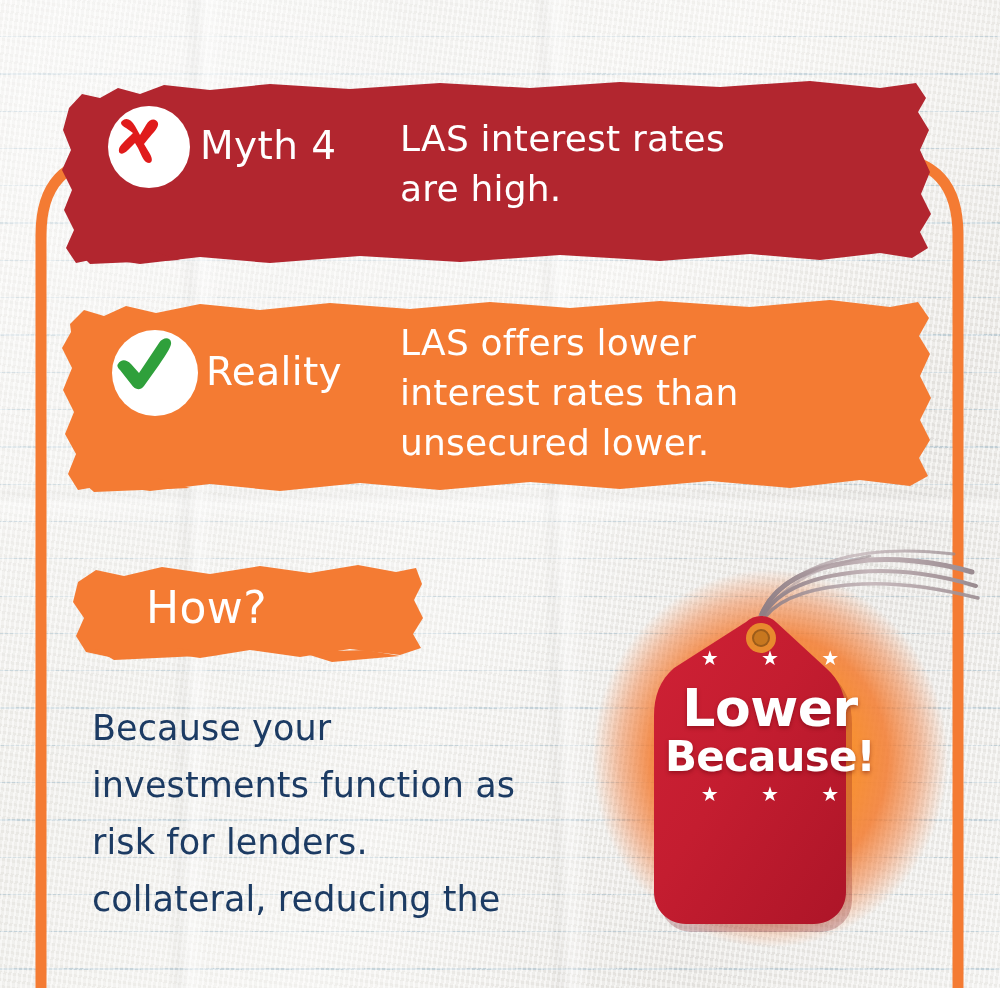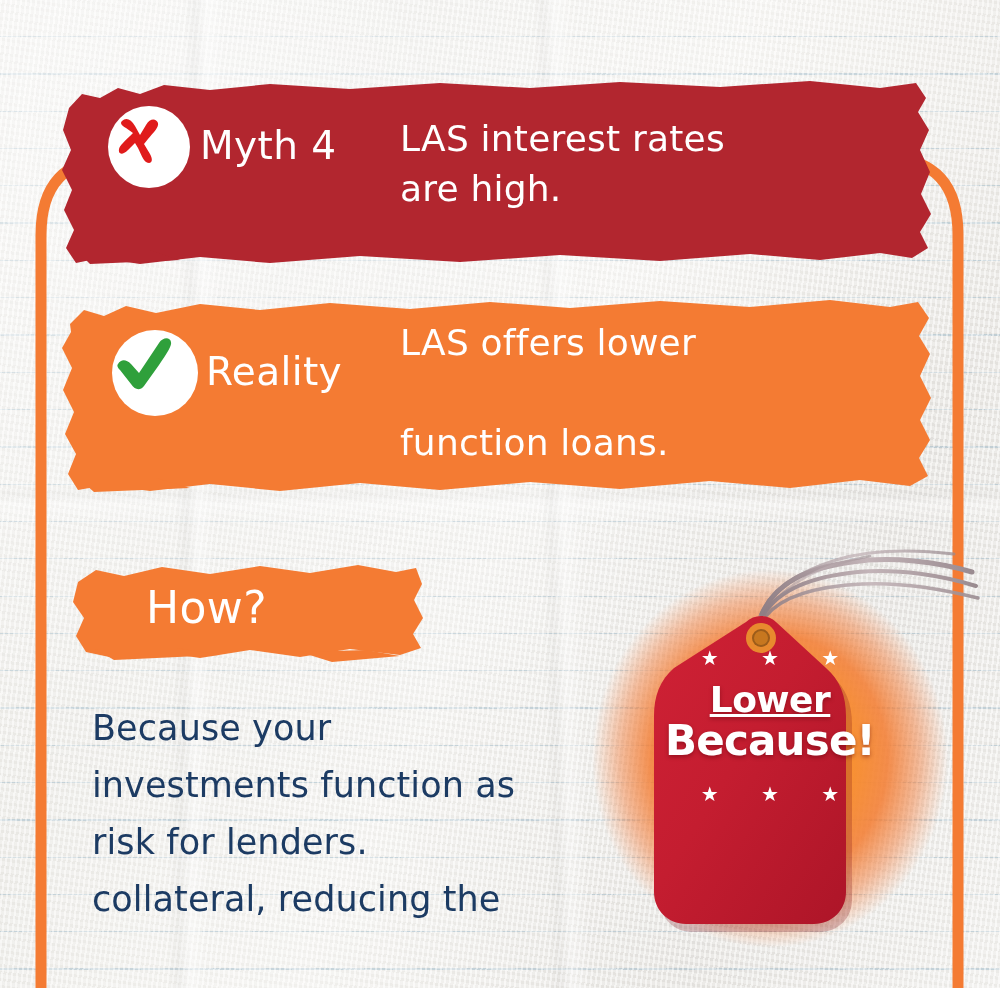--- a/index.html
+++ b/index.html
@@ -100,21 +100,21 @@
     background:radial-gradient(ellipse 44% 45% at 50% 52%,
         #f79a3a 0%, #f8912f 38%, rgba(244,124,48,.86) 58%,
         rgba(243,120,52,.45) 74%, rgba(243,120,52,0) 88%);
   }
   .tag-svg{position:absolute;left:0;top:0;}
   .tag-label{
     position:absolute;left:120px;top:172px;width:220px;text-align:center;
     color:#ffffff;font-weight:bold;line-height:1.0;
     text-shadow:0 2px 4px rgba(90,0,10,.45);
   }
-  .tag-label .l1{display:block;font-size:36px;letter-spacing:-.5px;text-decoration:underline;}
+  .tag-label .l1{display:block;font-size:52px;letter-spacing:-.5px;}
   .tag-label .l2{display:block;font-size:42px;letter-spacing:-.8px;margin-top:2px;}
   .stars{
     position:absolute;left:120px;width:220px;text-align:center;
     color:#ffffff;font-size:20px;letter-spacing:18px;
     text-indent:18px;
   }
   .stars-top{top:136px;}
   .stars-bottom{top:272px;}
 </style>
 </head>
@@ -172,22 +172,22 @@
     <div class="content">
       <div class="badge badge-reality">
         <svg width="66" height="66" viewBox="0 0 66 66">
           <path fill="#2fa03b" d="M6,34 C9,29 14,29 19,34 L27,43 L47,13 C51,7 58,7 59,12
             C60,16 55,23 47,35 L32,56 C28,61 23,60 19,54 L8,40 C5,37 5,35 6,34 Z"></path>
         </svg>
       </div>
       <div class="hand-label label-reality">Reality</div>
       <div class="banner-text text-reality">
         <span>LAS offers lower</span><br>
-        <br>
-        <span>function loans.</span>
+        <span>interest rates than</span><br>
+        <span>unsecured lower.</span>
       </div>
     </div>
   </div>
 
   <div class="banner how-banner">
     <svg width="360" height="110" viewBox="0 0 360 110">
       <path fill="#f47b33" d="
         M8,26 L26,14 L54,20 L92,11 L140,18 L190,10 L240,17 L288,9 L326,16 L346,12
         L352,28 L344,44 L353,62 L343,78 L351,92 L330,99 L280,93 L230,101
         L180,94 L130,102 L84,95 L44,102 L16,96 L6,80 L14,62 L3,46 Z"></path>

